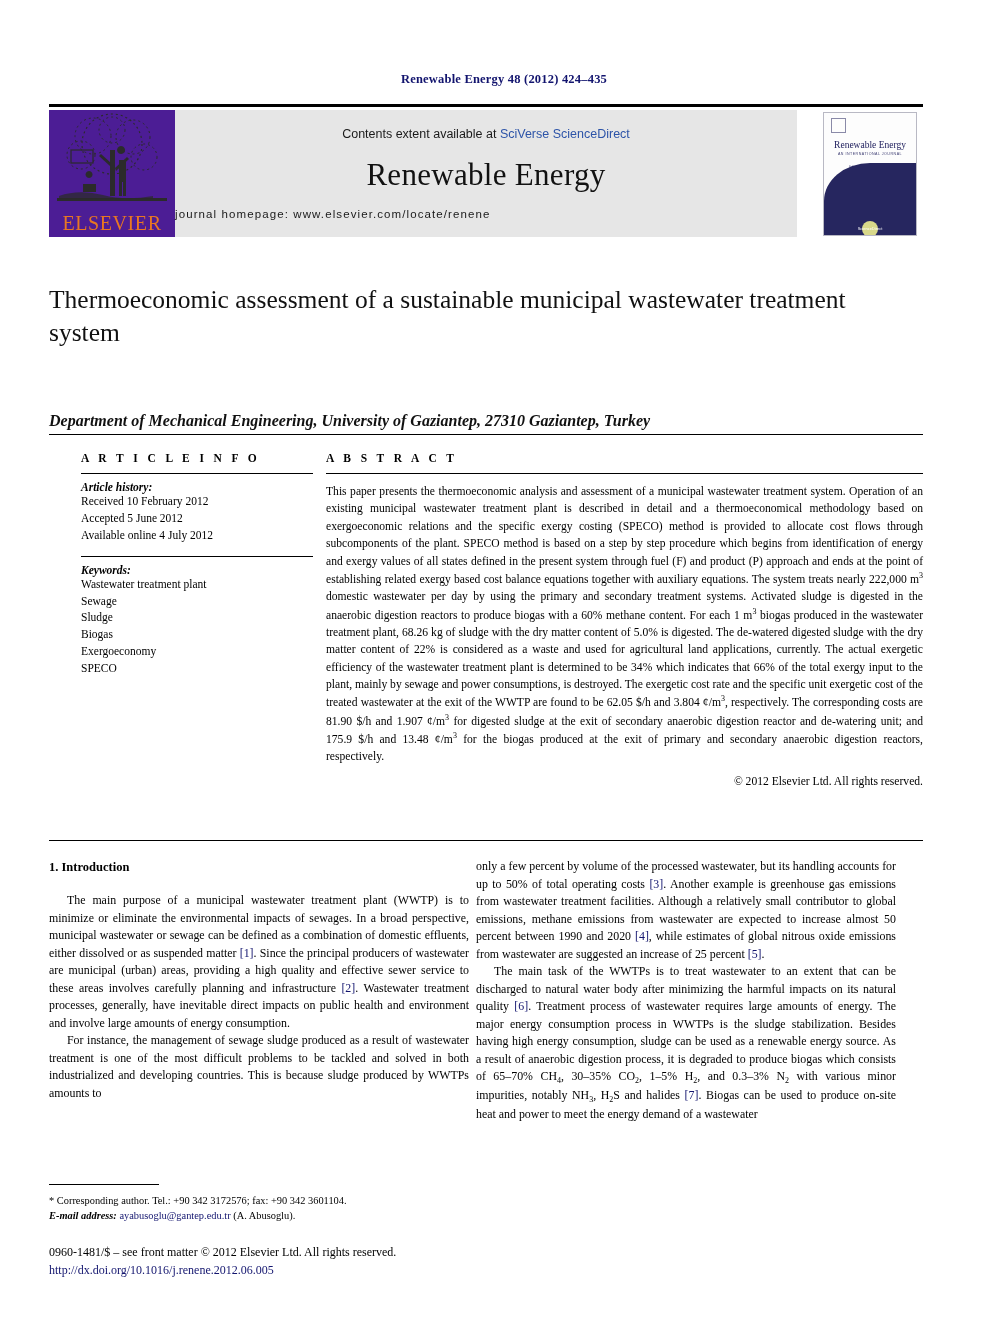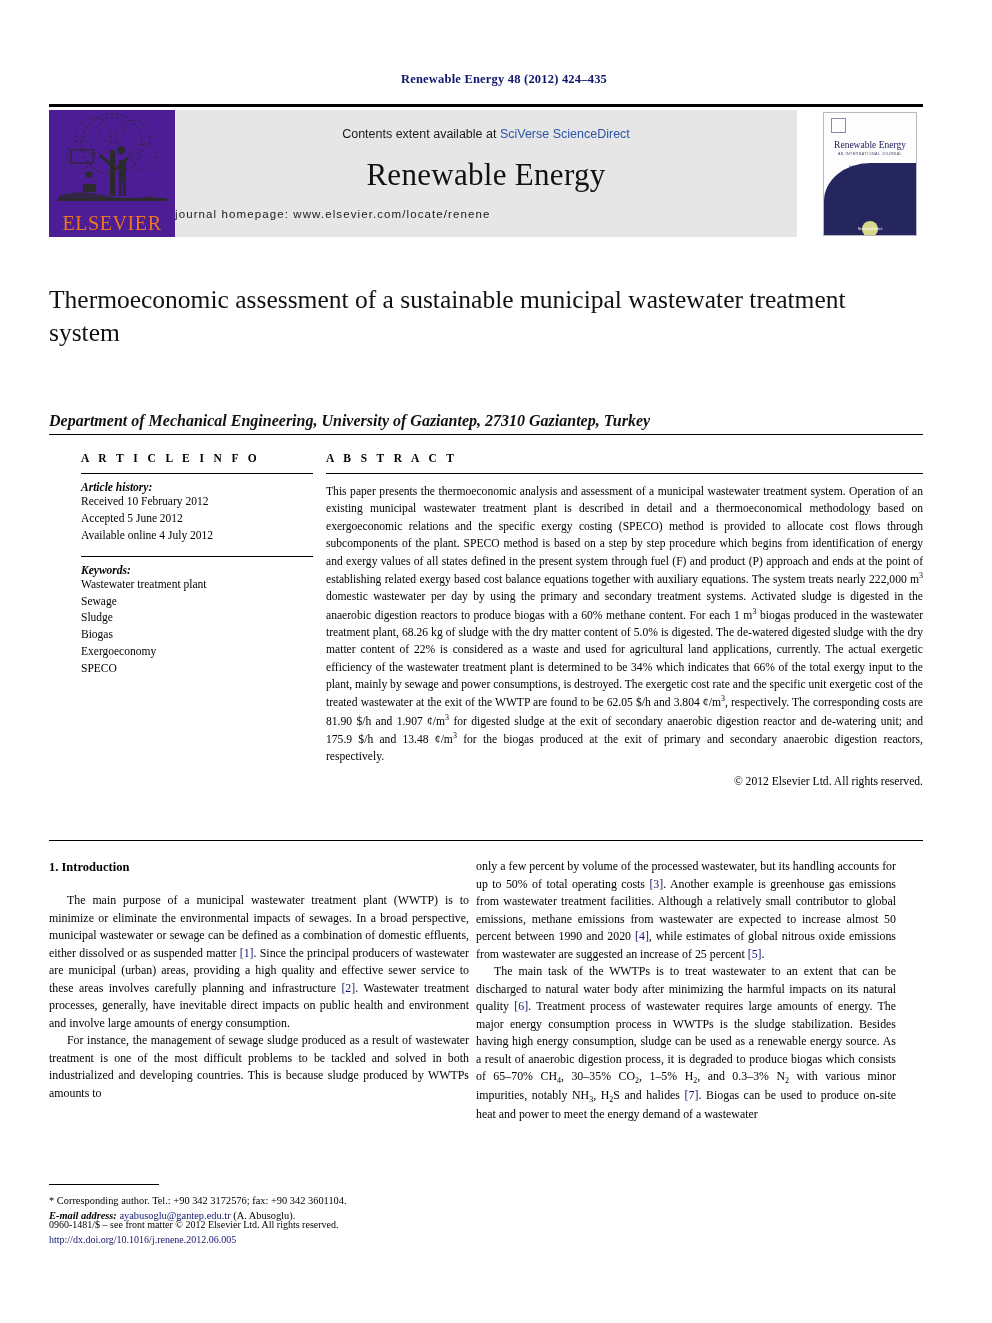--- a/index.html
+++ b/index.html
@@ -305,24 +305,24 @@
     width: 110px;
     border-top: 1px solid #000;
     margin-bottom: 8px;
   }
   .fn-line { padding-left: 8px; text-indent: -8px; }
   .fn-ital { font-style: italic; font-weight: bold; }
   .link { color: #12146e; }
 
   .imprint {
     position: absolute;
-    left: 49px; top: 1217px;
+    left: 49px; top: 1243px;
     width: 440px;
     font-family: "Liberation Serif", serif;
-    font-size: 10px;
+    font-size: 12px;
     line-height: 1.5;
   }
   .doi { color: #12146e; }
 </style>
 </head>
 <body>
 
 <div class="page">
 
   <div class="runhead">Renewable Energy 48 (2012) 424–435</div>

